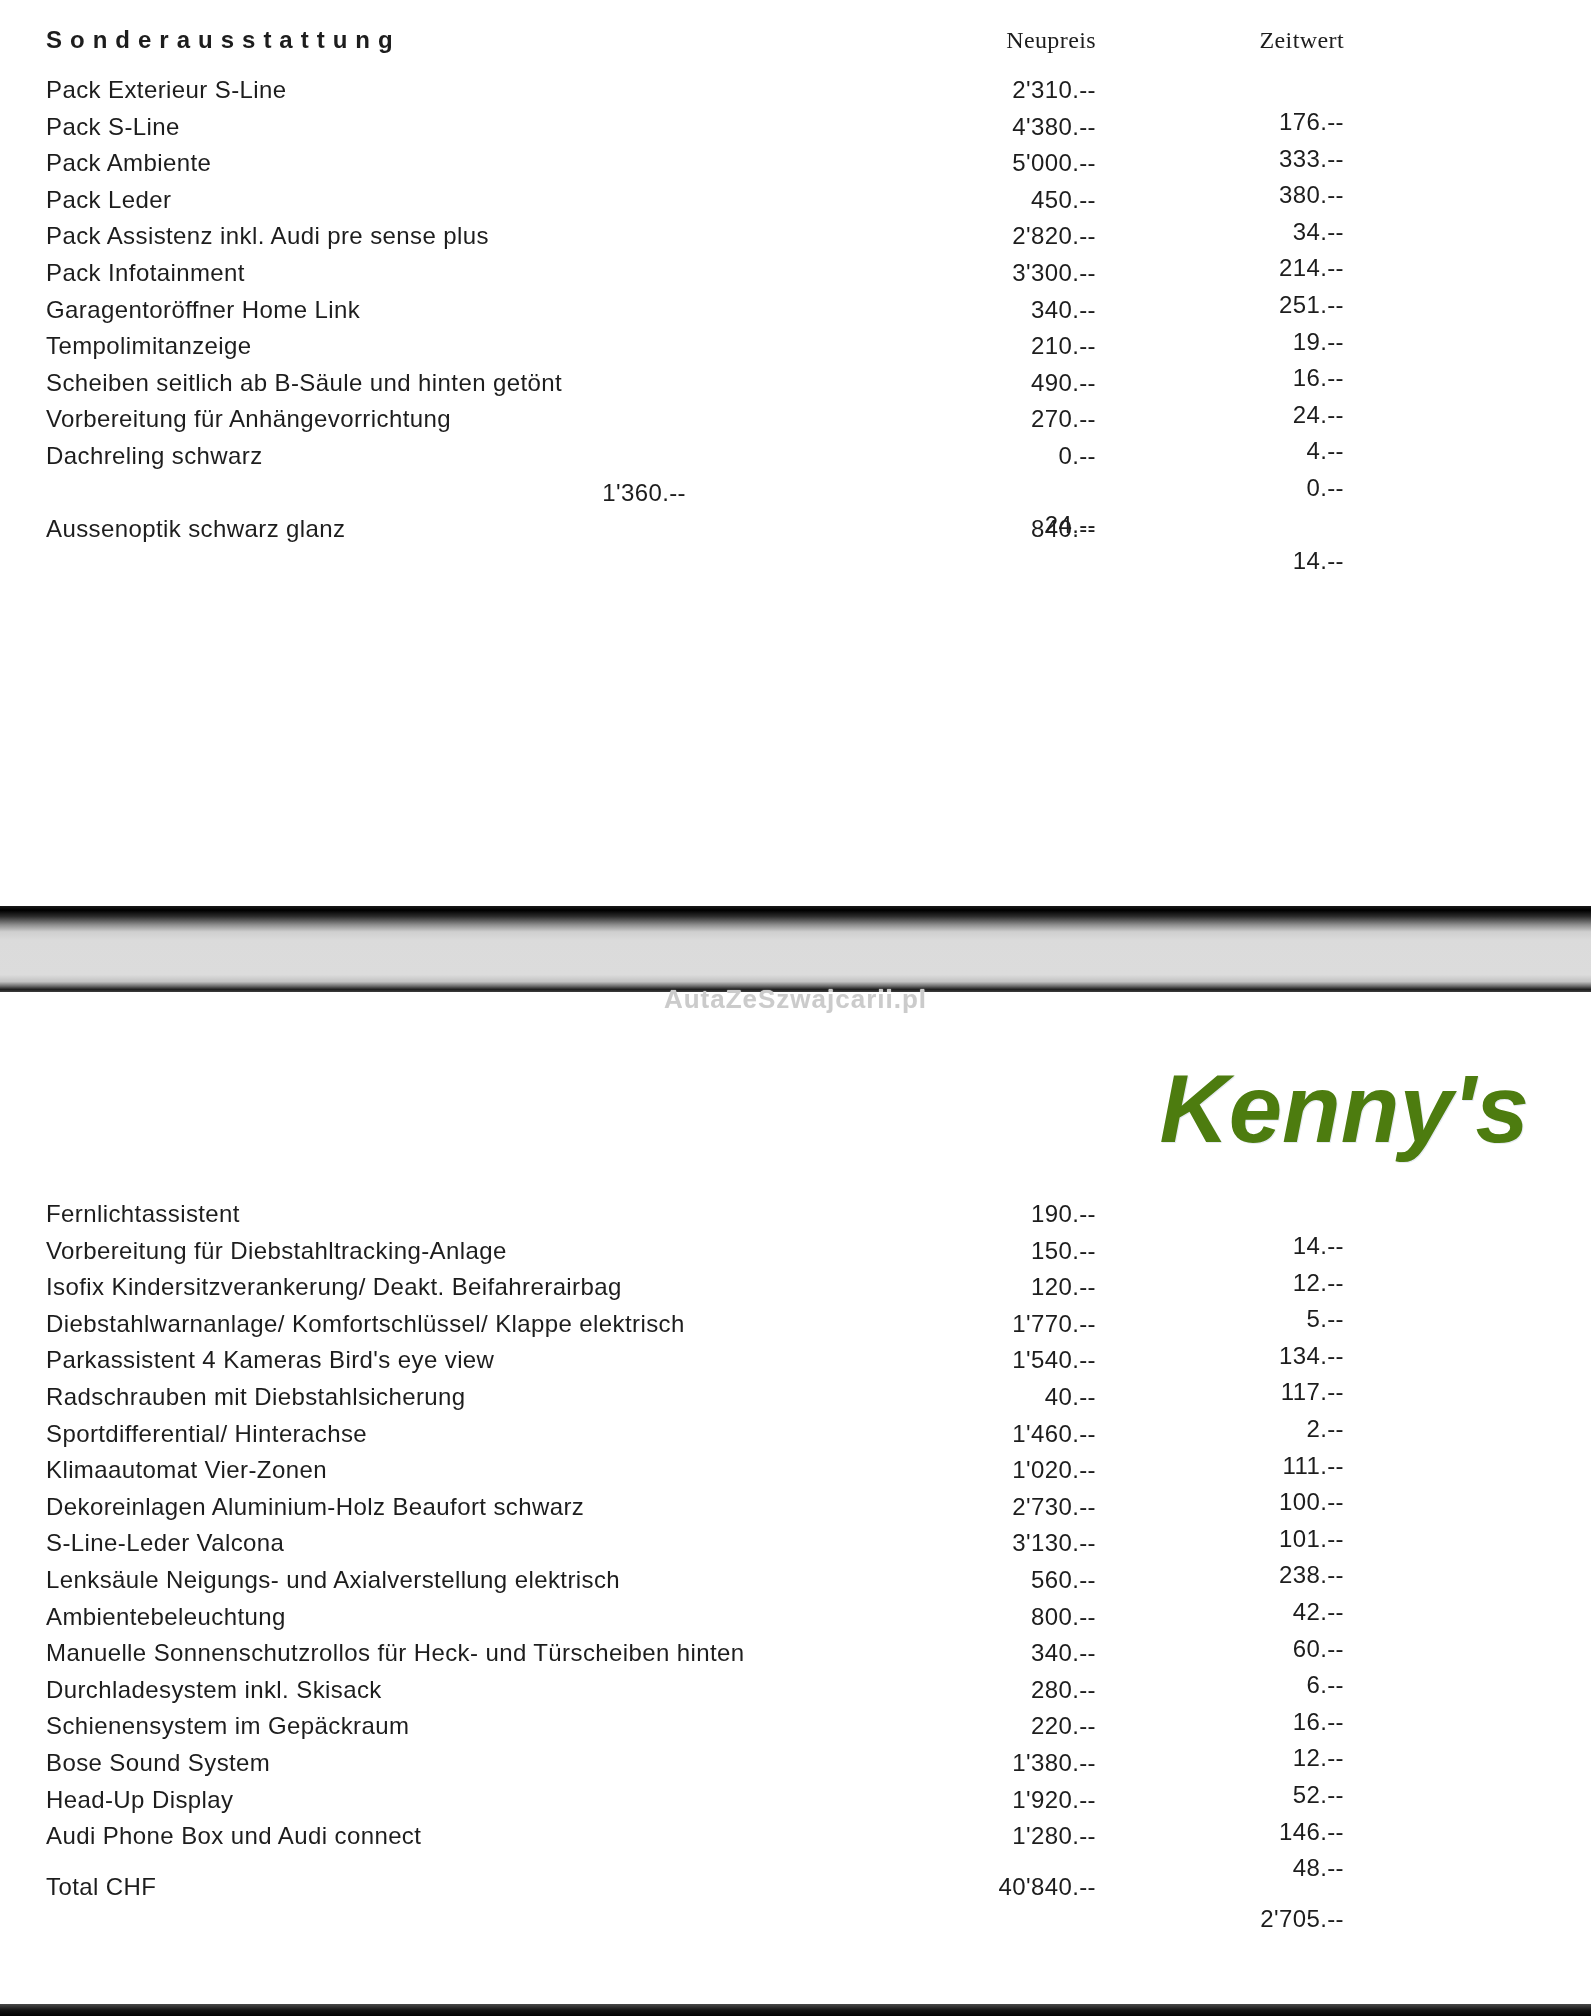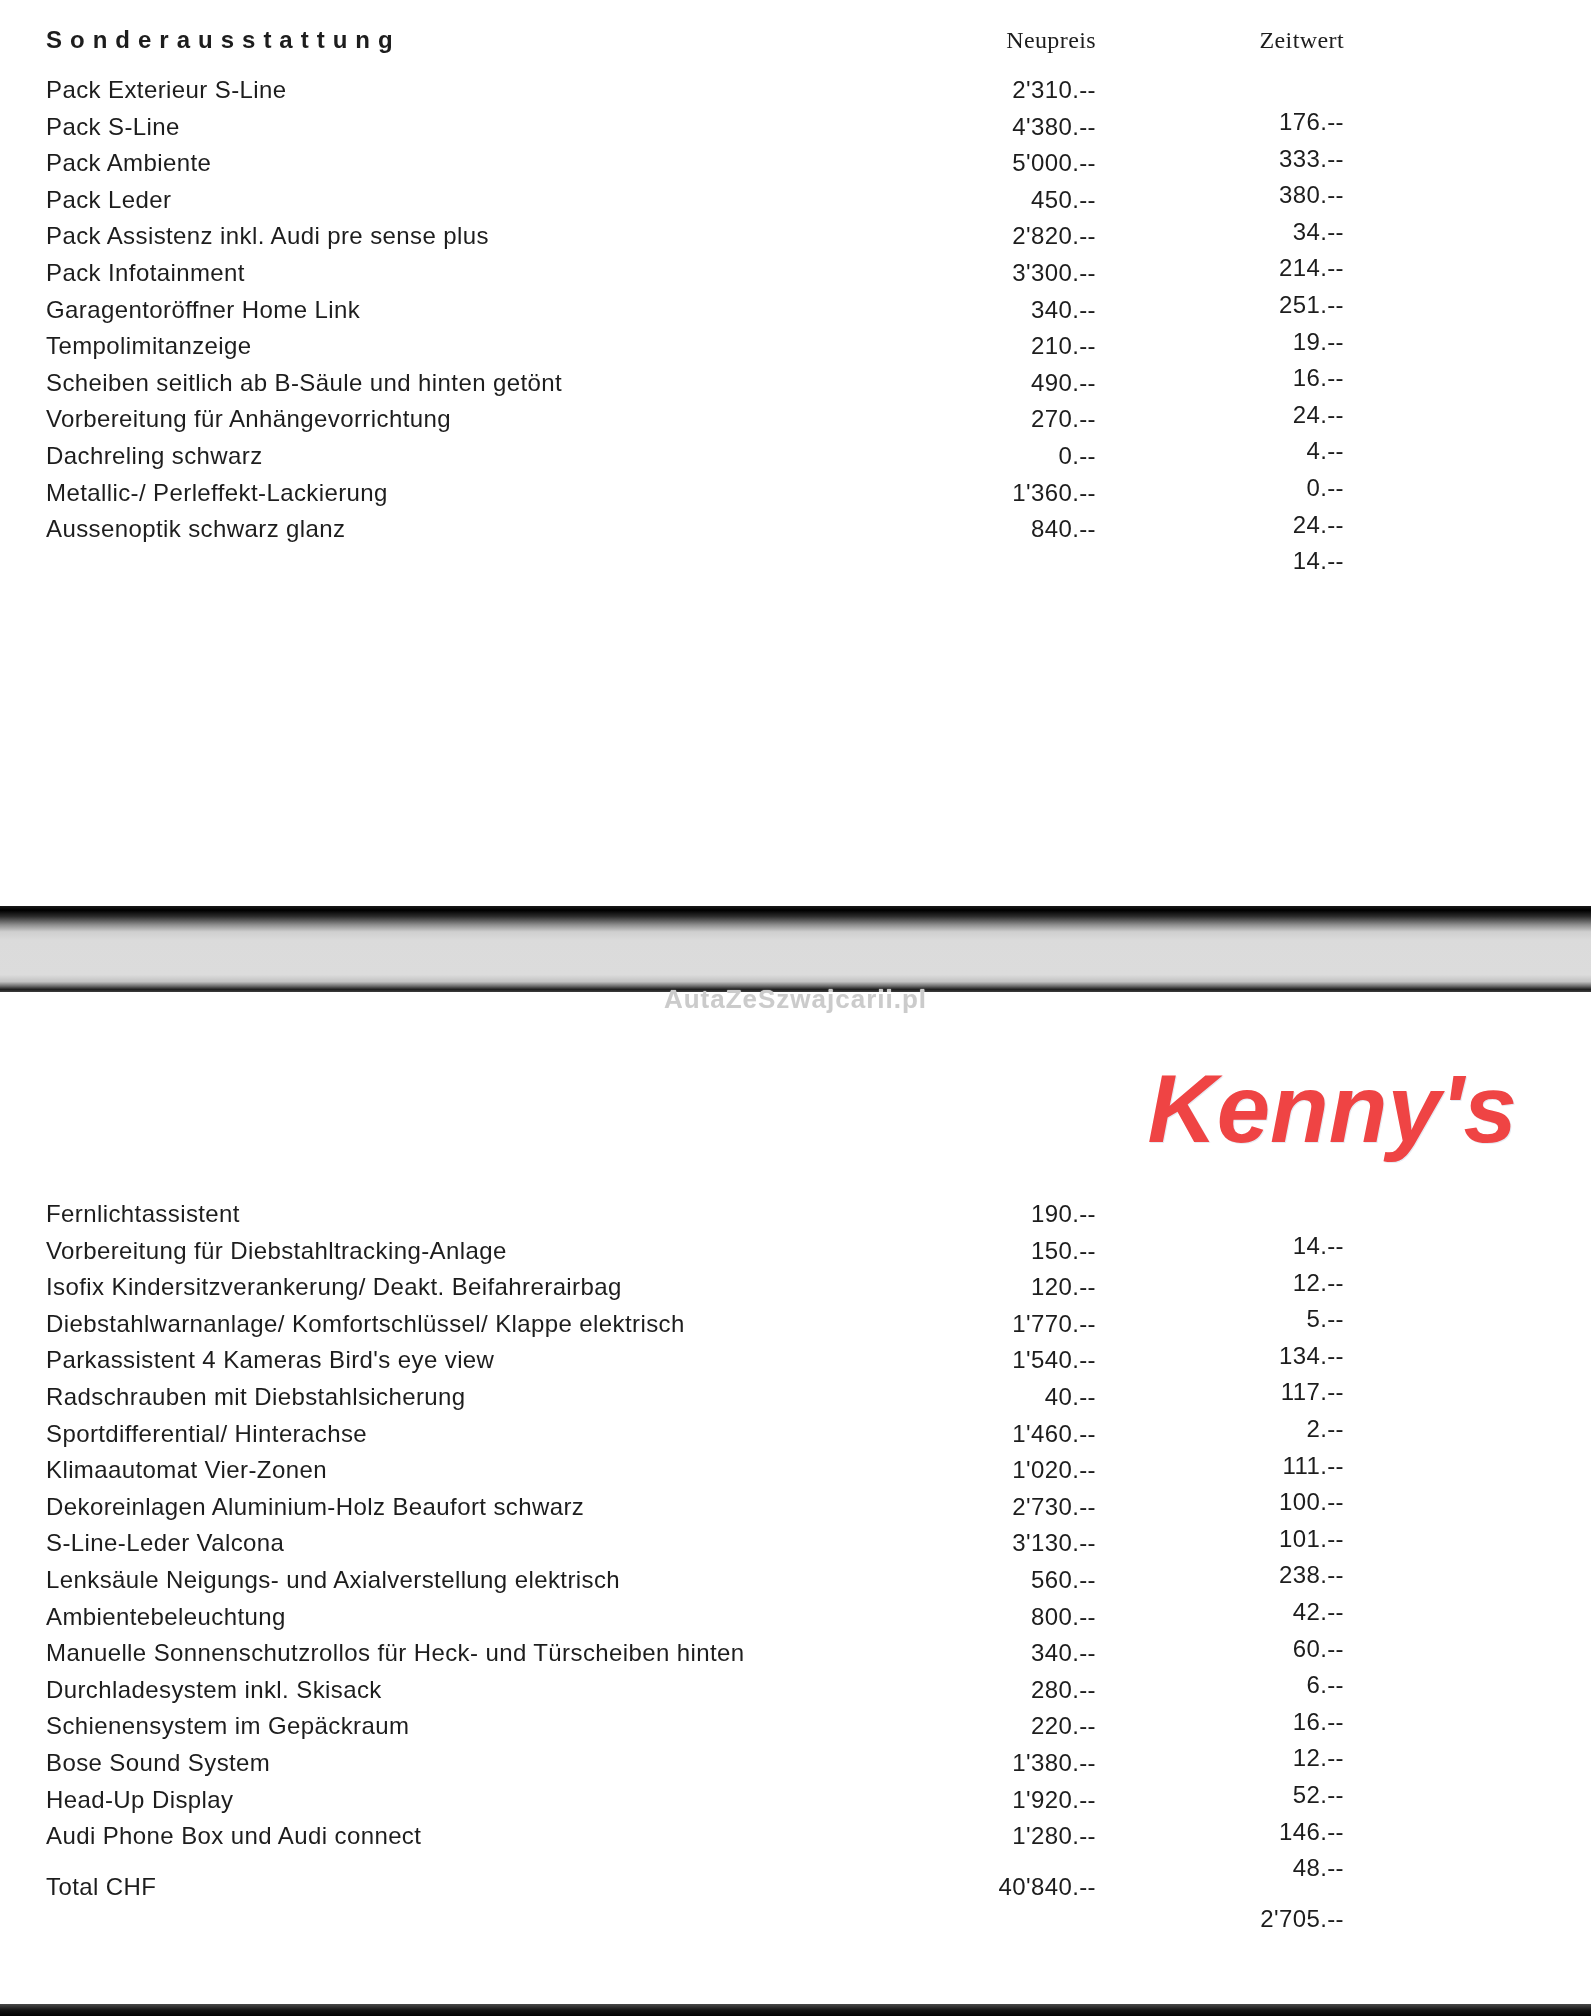--- a/index.html
+++ b/index.html
@@ -49,23 +49,23 @@
   .watermark{
     position:absolute;left:0;top:984px;width:1591px;
     text-align:center;
     font-size:26px;font-weight:bold;letter-spacing:1px;
     color:#cbcbcb;
     text-shadow:0 0 1px #f2f2f2, 0 1px 0 #ffffff;
     z-index:5;
   }
   
   .logo{
-    position:absolute;top:1056px;right:74px;
+    position:absolute;top:1056px;right:62px;
     font-size:96px;font-weight:bold;font-style:italic;
-    color:#ef4444;
+    color:#4d7c0f;
     letter-spacing:0px;
     text-shadow:1px 1px 0 rgba(150,170,205,0.25);
     line-height:1.1;
   }
   
   .rows.p2{top:1196px;}
   .total-row{margin-top:14px;}
   
   .bottom-bar{
     position:absolute;left:0;bottom:0;width:1591px;height:12px;
@@ -144,21 +144,20 @@
     <span class="zw">4.--</span>
   </div>
 
   <div class="row">
     <span class="lbl">Dachreling schwarz</span>
     <span class="np">0.--</span>
     <span class="zw">0.--</span>
   </div>
 
   <div class="row">
-    <span class="lbl">Metallic-/ Perleffekt-Lackierung</span>
     <span class="np">1'360.--</span>
     <span class="zw">24.--</span>
   </div>
 
   <div class="row">
     <span class="lbl">Aussenoptik schwarz glanz</span>
     <span class="np">840.--</span>
     <span class="zw">14.--</span>
   </div>
 </div>

